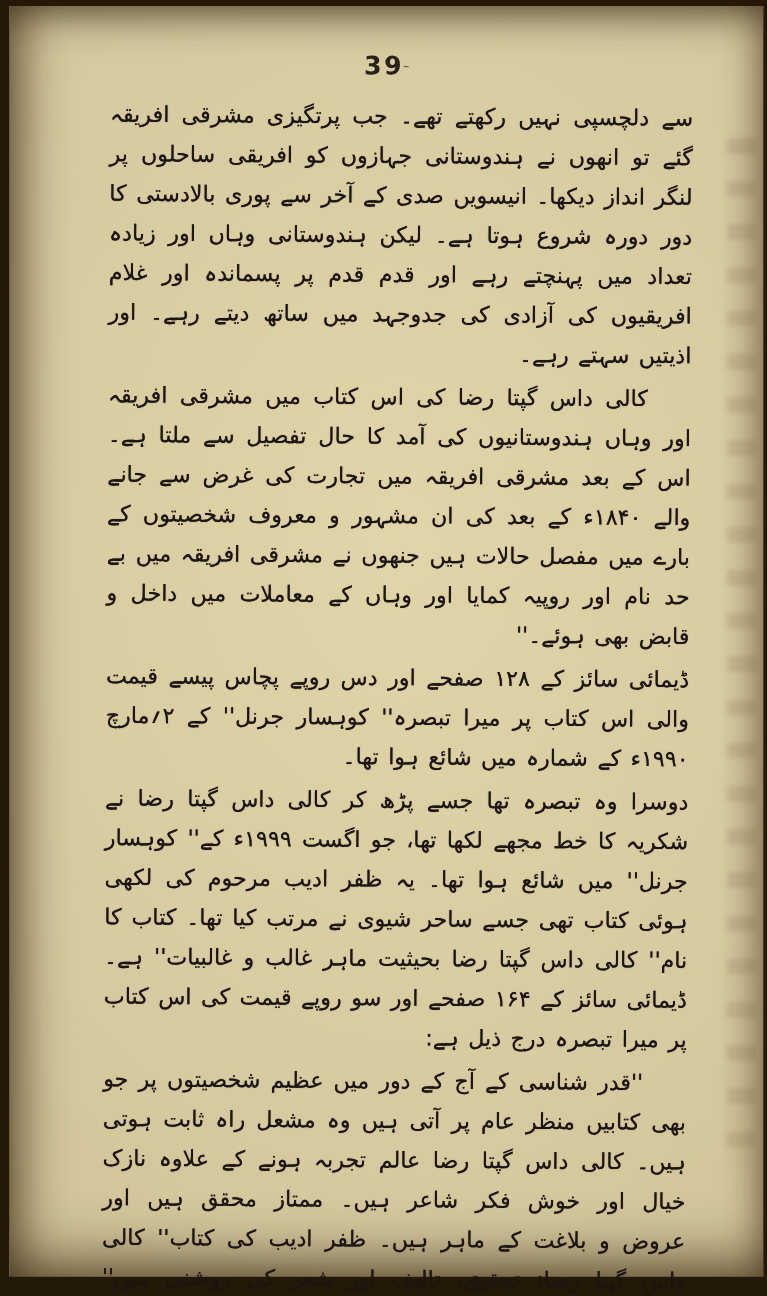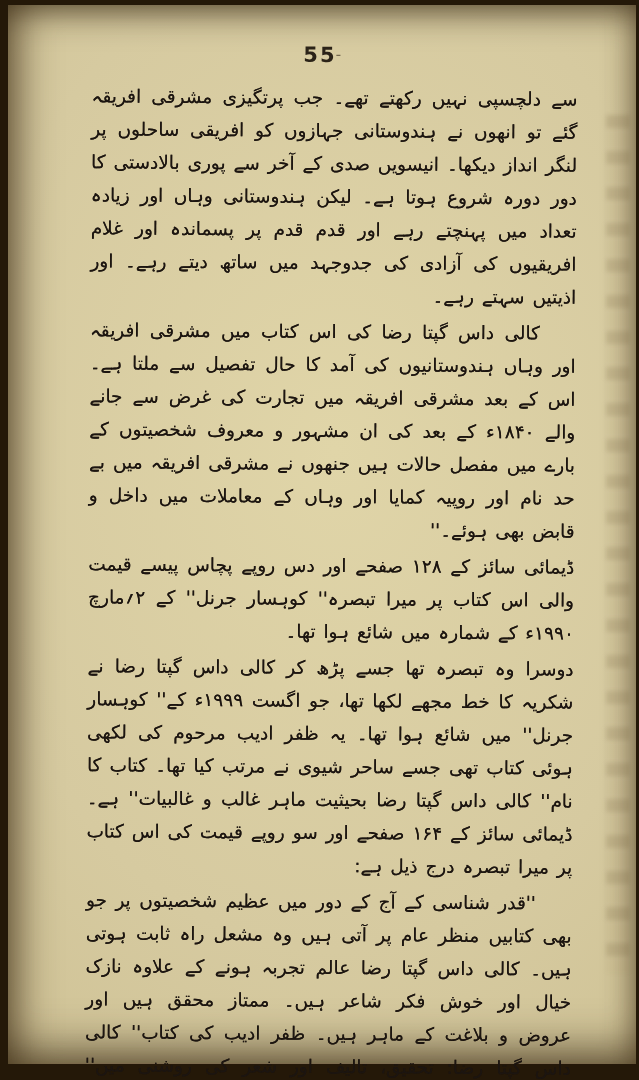--- a/index.html
+++ b/index.html
@@ -91,21 +91,21 @@
 </style>
 </head>
 <body>
 
 <div class="paper">
   <div class="bleed"></div>
 
   <div class="text-block">
 
     <div class="page-header">
-      <span class="corner-mark">ـ</span><span class="page-number">55</span>
+      <span class="corner-mark">ـ</span><span class="page-number">39</span>
     </div>
 
     <p class="para ink">سے دلچسپی نہیں رکھتے تھے۔ جب پرتگیزی مشرقی افریقہ گئے تو انھوں نے ہندوستانی جہازوں کو افریقی ساحلوں پر لنگر انداز دیکھا۔ انیسویں صدی کے آخر سے پوری بالادستی کا دور دورہ شروع ہوتا ہے۔ لیکن ہندوستانی وہاں اور زیادہ تعداد میں پہنچتے رہے اور قدم قدم پر پسماندہ اور غلام افریقیوں کی آزادی کی جدوجہد میں ساتھ دیتے رہے۔ اور اذیتیں سہتے رہے۔</p>
 
     <p class="para ink indent gap-before">کالی داس گپتا رضا کی اس کتاب میں مشرقی افریقہ اور وہاں ہندوستانیوں کی آمد کا حال تفصیل سے ملتا ہے۔ اس کے بعد مشرقی افریقہ میں تجارت کی غرض سے جانے والے ۱۸۴۰ء کے بعد کی ان مشہور و معروف شخصیتوں کے بارے میں مفصل حالات ہیں جنھوں نے مشرقی افریقہ میں بے حد نام اور روپیہ کمایا اور وہاں کے معاملات میں داخل و قابض بھی ہوئے۔''</p>
 
     <p class="para ink gap-before">ڈیمائی سائز کے ۱۲۸ صفحے اور دس روپے پچاس پیسے قیمت والی اس کتاب پر میرا تبصرہ'' کوہسار جرنل'' کے ۲؍مارچ ۱۹۹۰ء کے شمارہ میں شائع ہوا تھا۔</p>
 
     <p class="para ink gap-before">دوسرا وہ تبصرہ تھا جسے پڑھ کر کالی داس گپتا رضا نے شکریہ کا خط مجھے لکھا تھا، جو اگست ۱۹۹۹ء کے'' کوہسار جرنل'' میں شائع ہوا تھا۔ یہ ظفر ادیب مرحوم کی لکھی ہوئی کتاب تھی جسے ساحر شیوی نے مرتب کیا تھا۔ کتاب کا نام'' کالی داس گپتا رضا بحیثیت ماہر غالب و غالبیات'' ہے۔ ڈیمائی سائز کے ۱۶۴ صفحے اور سو روپے قیمت کی اس کتاب پر میرا تبصرہ درج ذیل ہے:</p>
 

